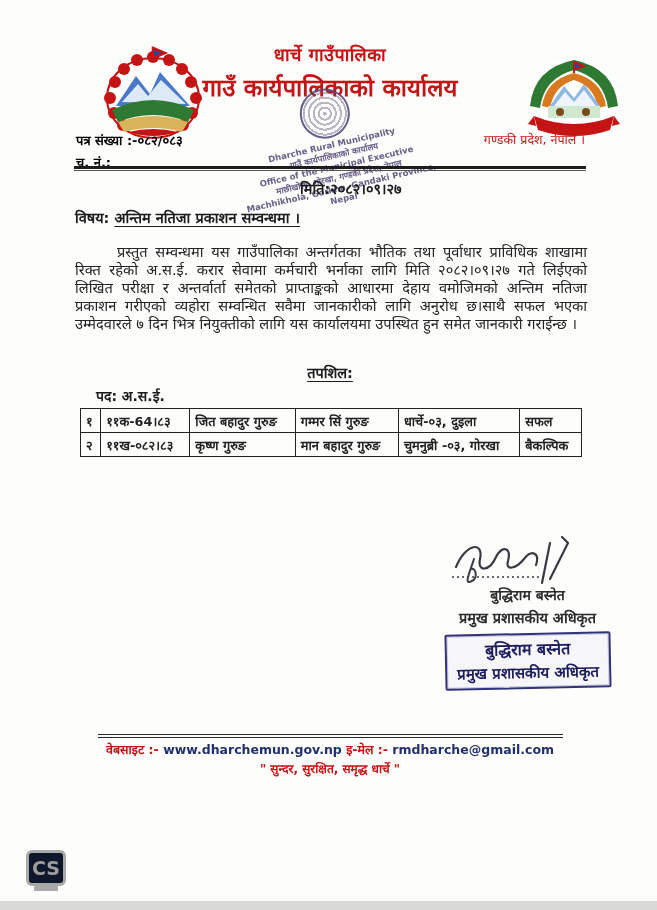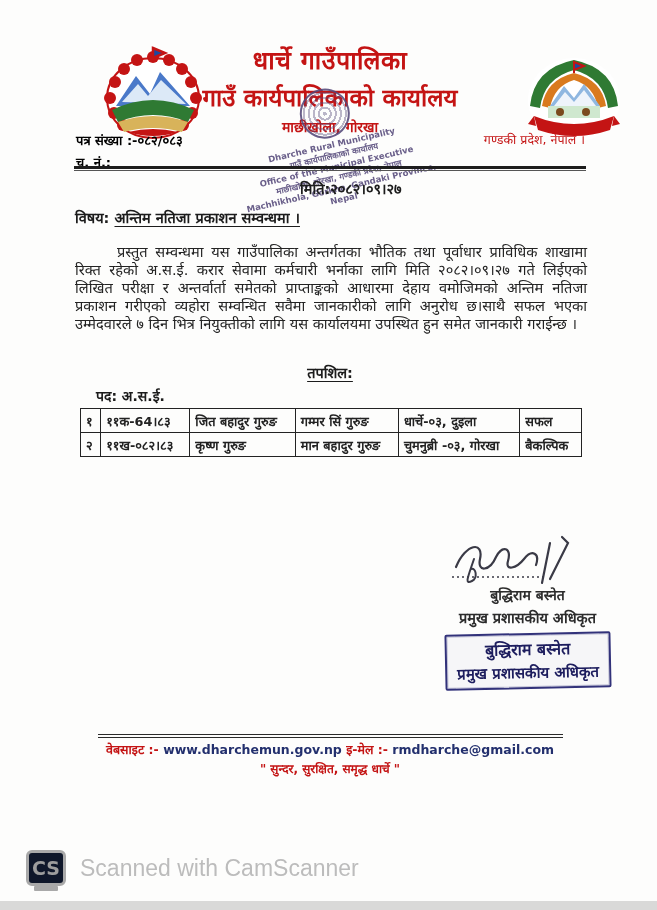--- a/index.html
+++ b/index.html
@@ -6,21 +6,21 @@
   body{
     width:657px;height:910px;position:relative;overflow:hidden;
     background:#fdfdfc;
     font-family:"DejaVu Sans","Liberation Sans",sans-serif;
     color:#262626;
   }
   .abs{position:absolute;}
 
   
   .hdr-center{left:120px;top:42px;width:420px;text-align:center;}
-  .hdr-title{color:#c41414;font-size:25px;font-weight:bold;letter-spacing:.5px;}
+  .hdr-title{color:#c41414;font-size:18px;font-weight:bold;letter-spacing:.5px;}
   .hdr-subtitle{color:#c41414;font-size:24px;font-weight:bold;margin-top:4px;}
   .hdr-address{color:#c41414;font-size:14px;font-weight:bold;margin-top:4px;}
 
   
   .logo-left{left:98px;top:46px;width:110px;height:96px;}
   
   .logo-right{left:520px;top:54px;width:108px;height:96px;}
 
   
   .stamp-overlay{
@@ -124,21 +124,20 @@
     <path d="M24 56 L40 38 L50 50 L63 34 L88 58 Z" fill="#dce9f7"></path>
     <path d="M14 64 Q55 44 96 64 L90 76 Q55 62 20 76 Z" fill="#2f7a33"></path>
     <path d="M20 76 Q55 64 90 76 L84 86 Q55 78 26 86 Z" fill="#d8b35a"></path>
     <path d="M30 86 Q55 80 80 86 Q55 94 30 86 Z" fill="#c41414"></path>
   </svg>
 </div>
 
 <div class="abs hdr-center">
   <div class="hdr-title">धार्चे गाउँपालिका</div>
   <div class="hdr-subtitle">गाउँ कार्यपालिकाको कार्यालय</div>
-  <div class="hdr-address">माछीखोला, गोरखा</div>
 </div>
 
 <div class="abs logo-right">
   <svg width="108" height="96" viewBox="0 0 108 96">
     <ellipse cx="54" cy="46" rx="46" ry="42" fill="#fff"></ellipse>
     <path d="M10 52 Q14 14 54 6 Q94 14 98 52 L88 54 Q84 24 54 16 Q24 24 20 54 Z" fill="#2f7a33"></path>
     <path d="M22 52 Q26 26 54 19 Q82 26 86 52 L78 54 Q74 32 54 26 Q34 32 30 54 Z" fill="#d97a1e"></path>
     <path d="M54 8 l10 4 -10 4 z M54 8 l0 11" stroke="#c41414" stroke-width="2" fill="#1b4aa0"></path>
     <path d="M30 52 L44 32 L54 44 L64 30 L80 52 Z" fill="#8fb7e0"></path>
     <path d="M34 52 L45 38 L54 48 L64 36 L76 52 Z" fill="#eef4fb"></path>
@@ -219,16 +218,15 @@
 <div class="abs footer-line1">
   <span class="red">वेबसाइट :-</span>
   <span class="navy">www.dharchemun.gov.np</span>
   <span class="red">इ-मेल :-</span>
   <span class="navy">rmdharche@gmail.com</span>
 </div>
 <div class="abs footer-line2">" सुन्दर, सुरक्षित, समृद्ध धार्चे "</div>
 
 <div class="abs cam-wm">
   <div class="cs-badge">CS</div>
-  <div class="cam-text">Scanned with CamScanner</div>
 </div>
 
 <div class="abs bottom-strip"></div>
 
 </body></html>

